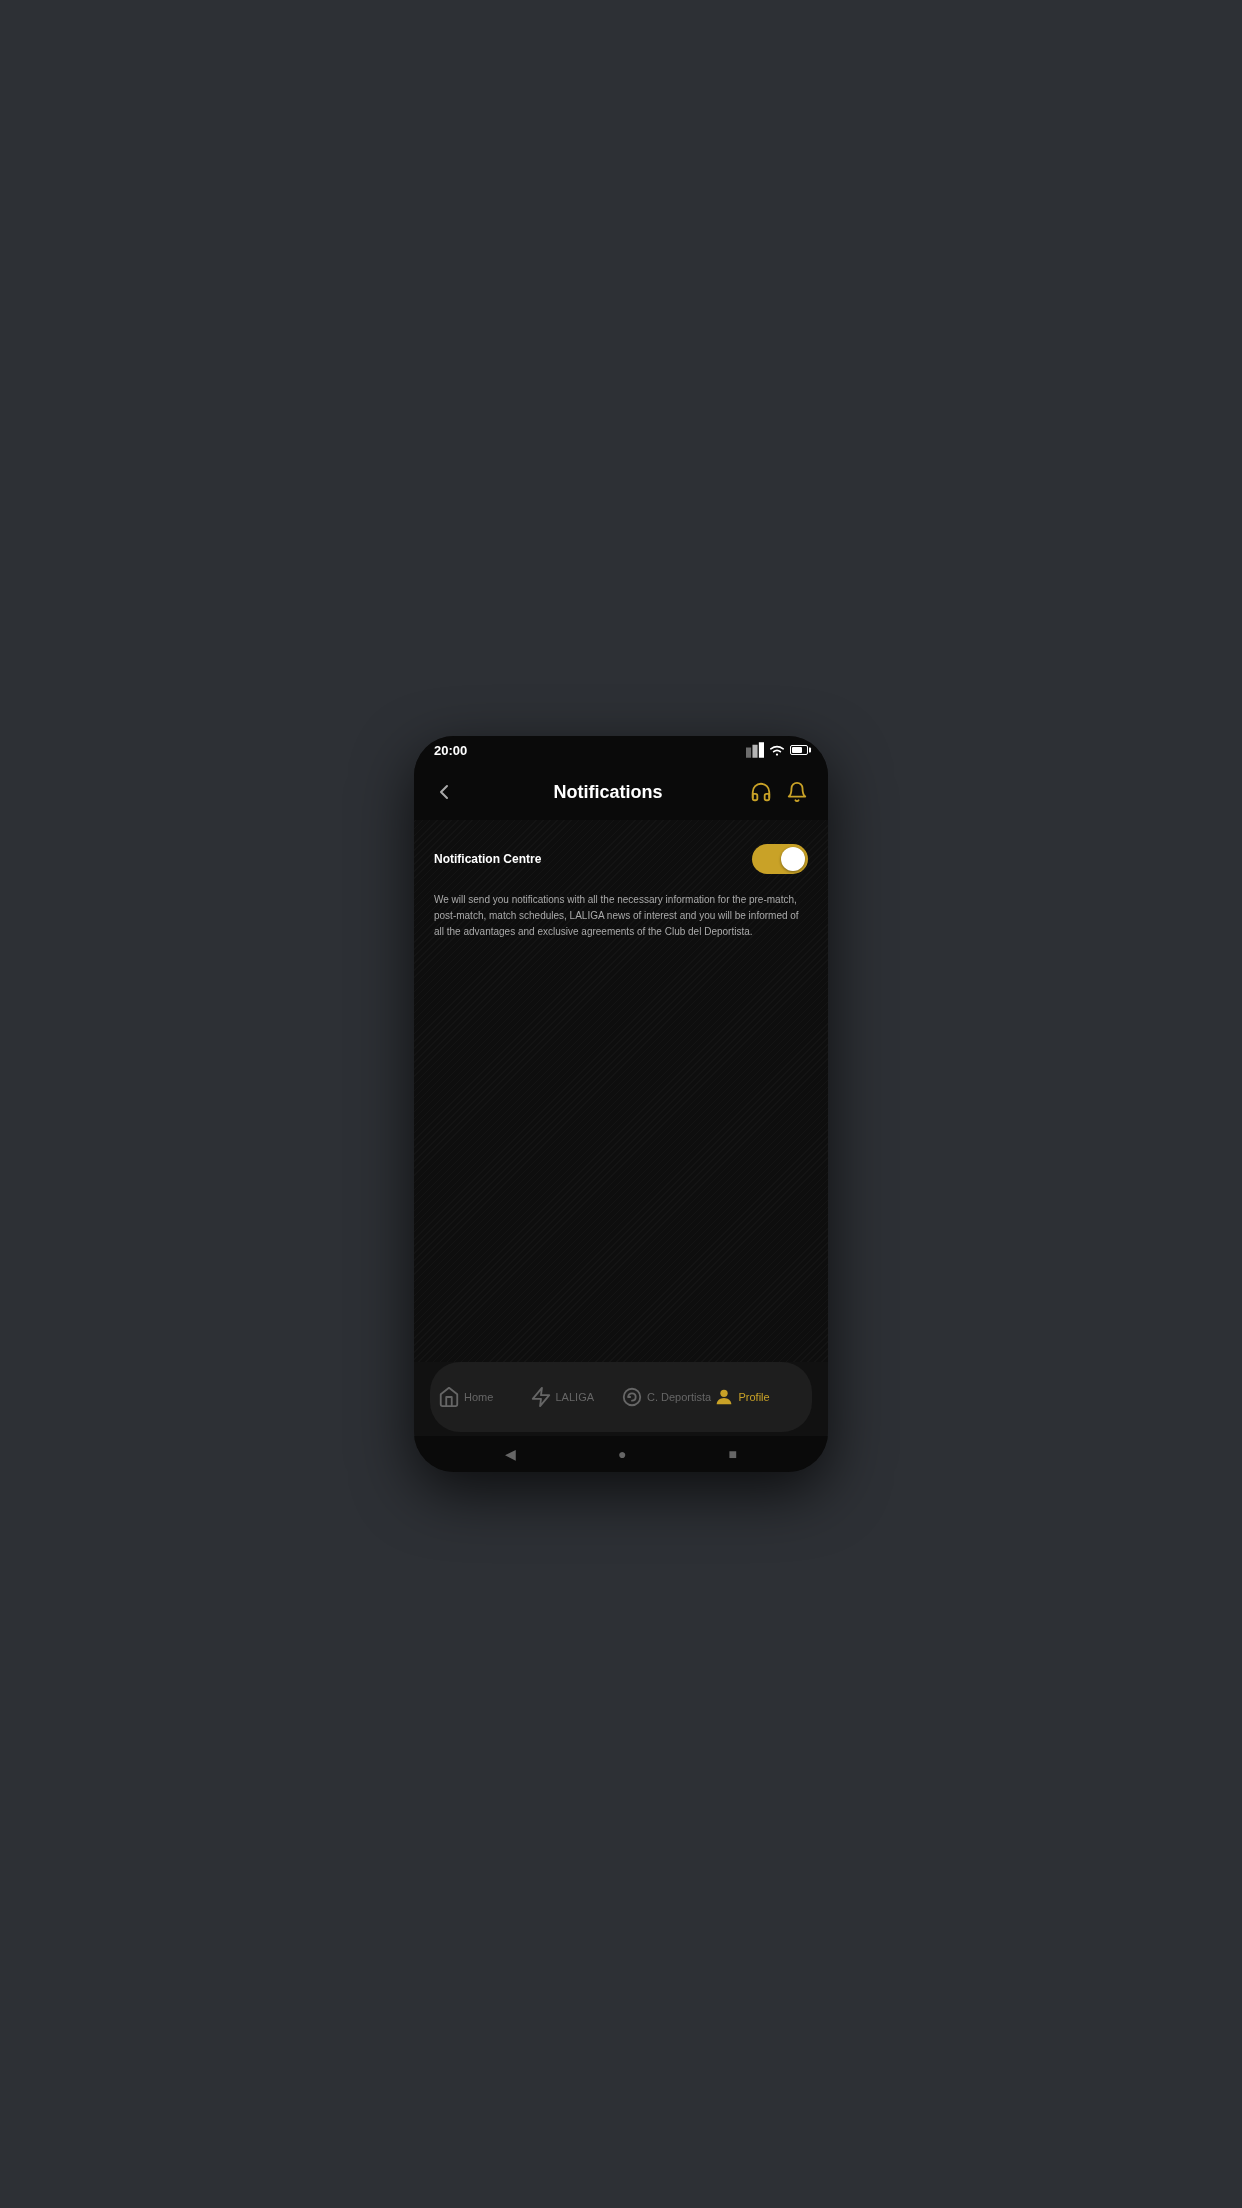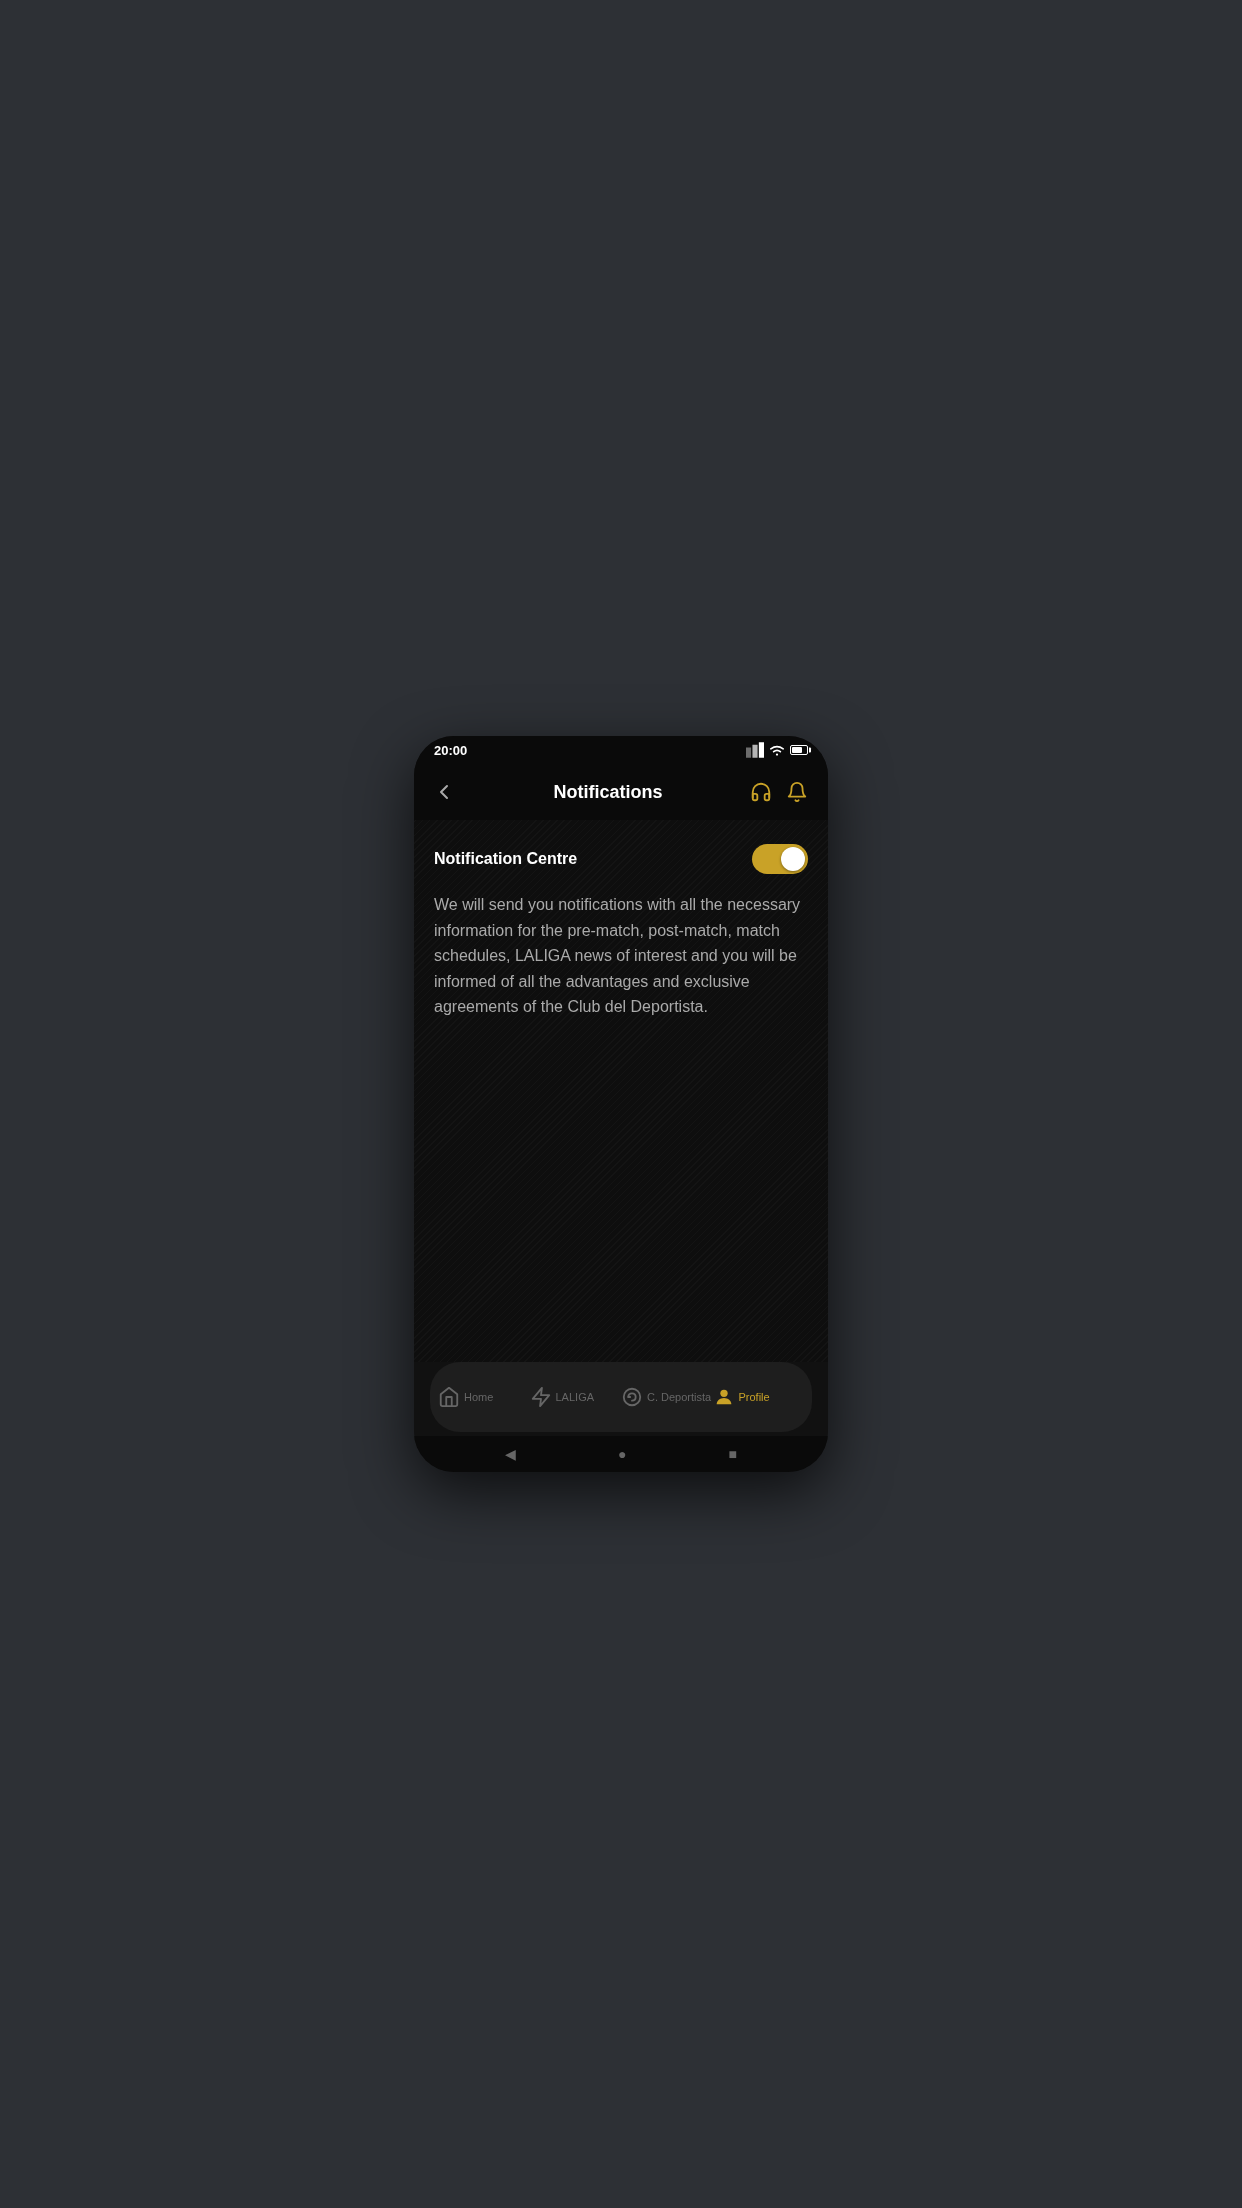--- a/index.html
+++ b/index.html
@@ -128,21 +128,21 @@
 
     .notification-header {
       display: flex;
       justify-content: space-between;
       align-items: center;
       margin-bottom: 18px;
     }
 
     .notification-title {
       color: #ffffff;
-      font-size: 16px;
+      font-size: 12px;
       font-weight: 700;
     }
 
     
     .toggle-switch {
       width: 56px;
       height: 30px;
       background: #c9a227;
       border-radius: 15px;
       position: relative;
@@ -156,21 +156,21 @@
       top: 3px;
       width: 24px;
       height: 24px;
       background: #ffffff;
       border-radius: 50%;
       box-shadow: 0 1px 3px rgba(0,0,0,0.4);
     }
 
     .notification-desc {
       color: #aaaaaa;
-      font-size: 16px;
+      font-size: 10px;
       line-height: 1.6;
       margin-bottom: 4px;
     }
 
     .notification-extra {
       color: #aaaaaa;
       font-size: 14px;
       line-height: 1.6;
     }
 

